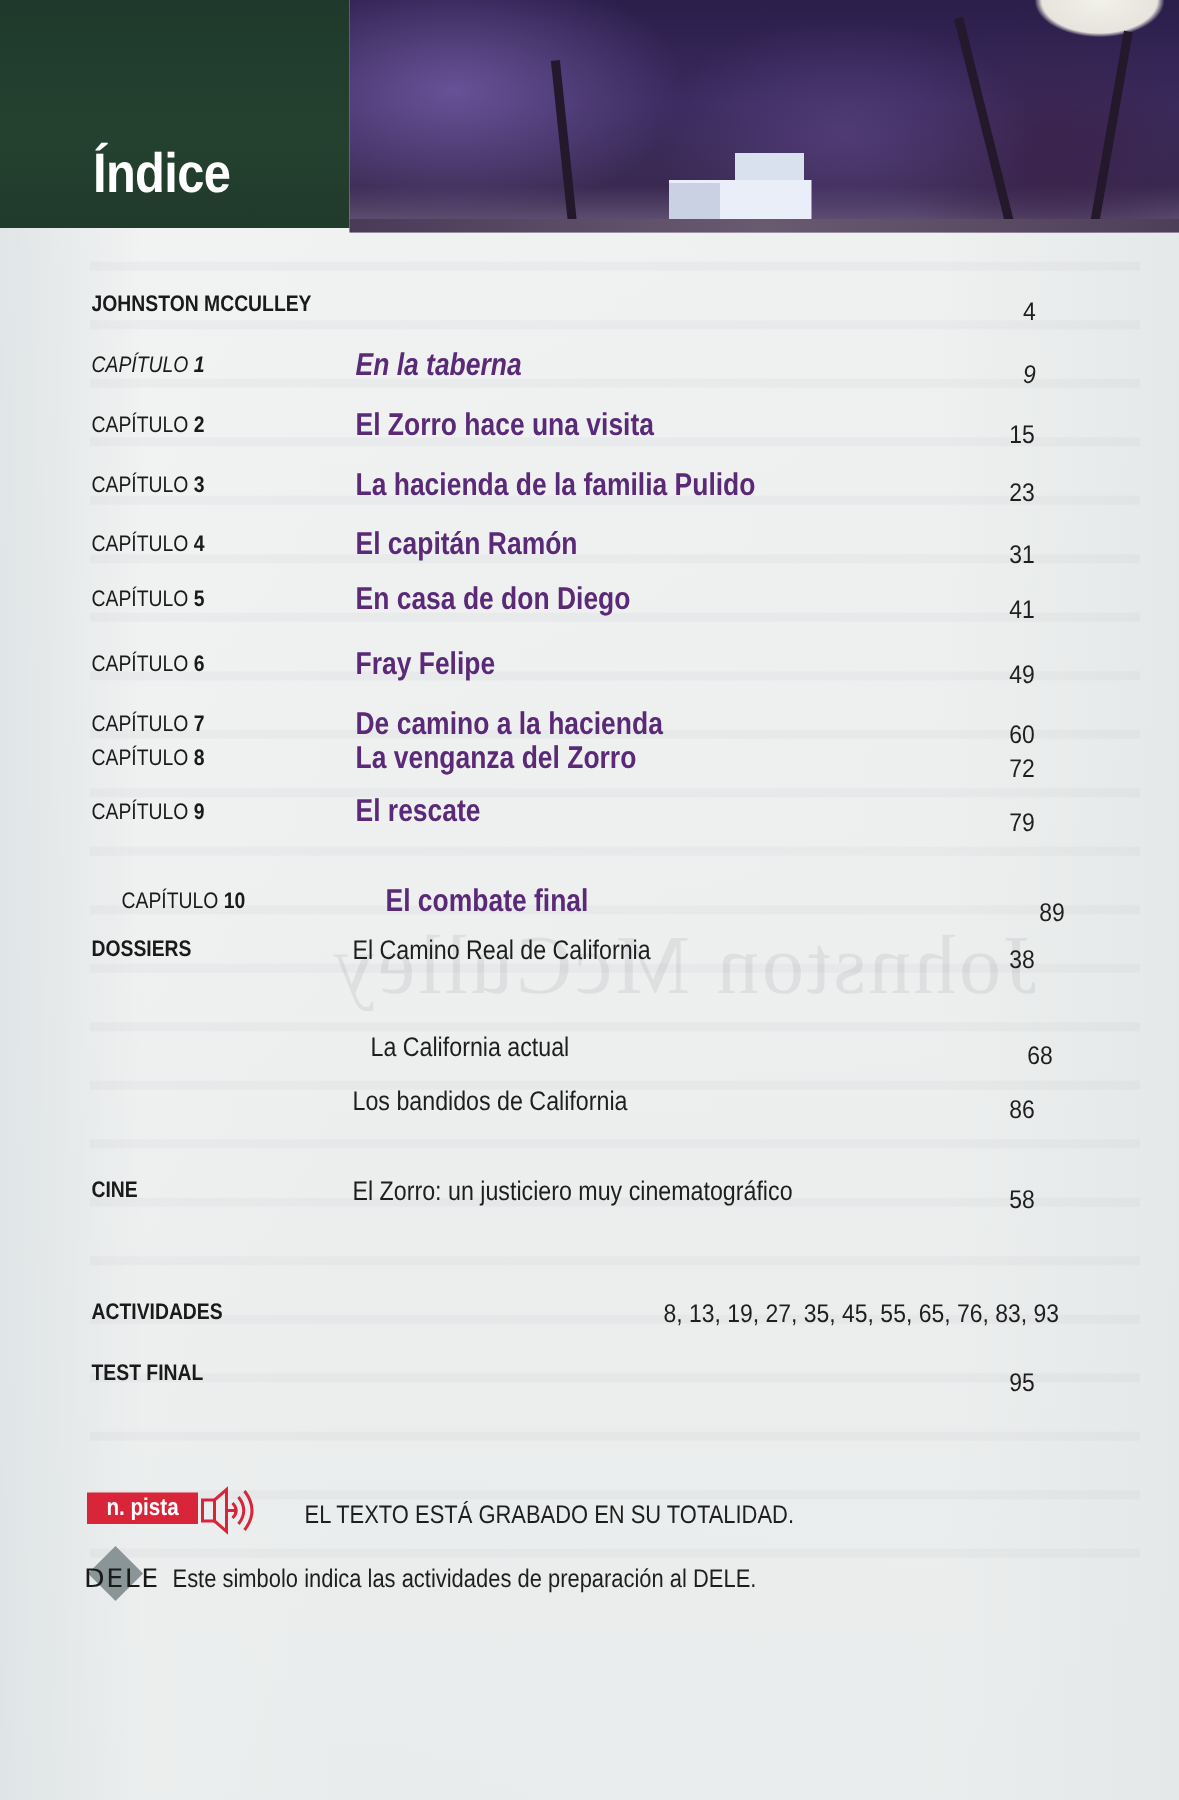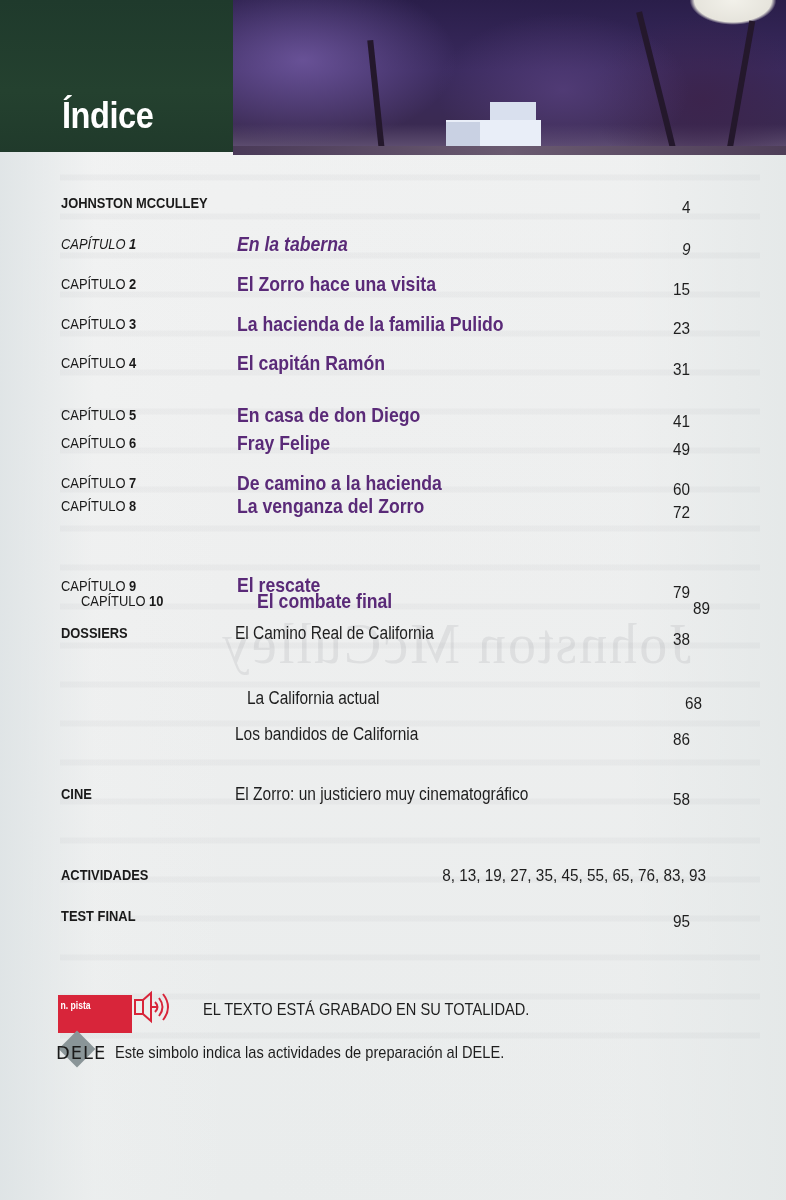--- a/index.html
+++ b/index.html
@@ -65,22 +65,22 @@
     .plain {
       position: absolute; left: 235px; font-size: 18px; color: #1e1e1e;
       transform: scaleX(0.86); transform-origin: left center; white-space: nowrap;
     }
     .page {
       position: absolute; right: 96px; font-size: 17px; color: #1e1e1e;
       transform: scaleX(0.9); transform-origin: right center; text-align: right; white-space: nowrap;
     }
     
     .pista-badge {
-      position: absolute; left: 58px; top: 995px; width: 74px; height: 38px; background: #d8253a;
-      color: #fff; font-size: 10px; font-weight: bold; text-align: left; line-height: 22px;
+      position: absolute; left: 58px; top: 995px; width: 74px; height: 21px; background: #d8253a;
+      color: #fff; font-size: 16px; font-weight: bold; text-align: center; line-height: 22px;
     }
     .pista-badge span { display: inline-block; transform: scaleX(0.86); }
     .speaker { position: absolute; left: 133px; top: 990px; width: 46px; height: 34px; }
     .legend-text {
       position: absolute; font-size: 17px; color: #1e1e1e; white-space: nowrap;
       transform: scaleX(0.86); transform-origin: left center;
     }
     .dele-diamond {
       position: absolute; left: 64px; top: 1036px; width: 26px; height: 26px; background: #8a9598;
       transform: rotate(45deg);
@@ -129,41 +129,41 @@
 <div class="row" style="top:310px;">
   <span class="label" style="top:5px;"><span>CAPÍTULO</span> <span class="num">3</span></span>
   <span class="title" style="top:2px;">La hacienda de la familia Pulido</span>
   <span class="page" style="top:9px;">23</span>
 </div>
 <div class="row" style="top:350px;">
   <span class="label" style="top:4px;"><span>CAPÍTULO</span> <span class="num">4</span></span>
   <span class="title" style="top:1px;">El capitán Ramón</span>
   <span class="page" style="top:10px;">31</span>
 </div>
-<div class="row" style="top:402px;">
+<div class="row" style="top:387px;">
   <span class="label" style="top:4px;"><span>CAPÍTULO</span> <span class="num">5</span></span>
   <span class="title" style="top:1px;">En casa de don Diego</span>
   <span class="page" style="top:10px;">41</span>
 </div>
 <div class="row" style="top:430px;">
   <span class="label" style="top:4px;"><span>CAPÍTULO</span> <span class="num">6</span></span>
   <span class="title" style="top:1px;">Fray Felipe</span>
   <span class="page" style="top:10px;">49</span>
 </div>
 <div class="row" style="top:469px;">
   <span class="label" style="top:5px;"><span>CAPÍTULO</span> <span class="num">7</span></span>
   <span class="title" style="top:2px;">De camino a la hacienda</span>
   <span class="page" style="top:11px;">60</span>
 </div>
 <div class="row" style="top:493px;">
   <span class="label" style="top:4px;"><span>CAPÍTULO</span> <span class="num">8</span></span>
   <span class="title" style="top:1px;">La venganza del Zorro</span>
   <span class="page" style="top:10px;">72</span>
 </div>
-<div class="row" style="top:572px;">
+<div class="row" style="top:528px;">
   <span class="label" style="top:5px;"><span>CAPÍTULO</span> <span class="num">9</span></span>
   <span class="title" style="top:1px;">El rescate</span>
   <span class="page" style="top:11px;">79</span>
 </div>
 <div class="row" style="top:588px;margin-left:20px;">
   <span class="label" style="top:4px;"><span>CAPÍTULO</span> <span class="num">10</span></span>
   <span class="title" style="top:1px;">El combate final</span>
   <span class="page" style="top:11px;">89</span>
 </div>
 

